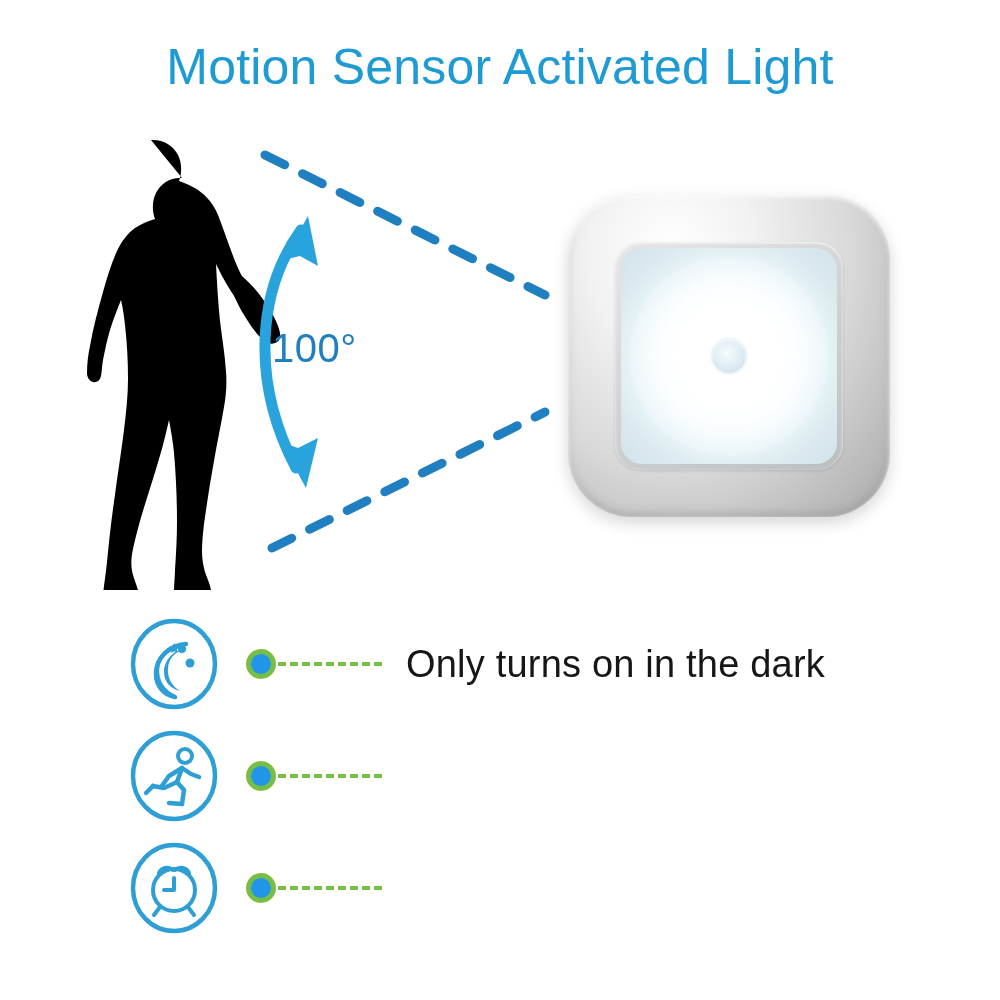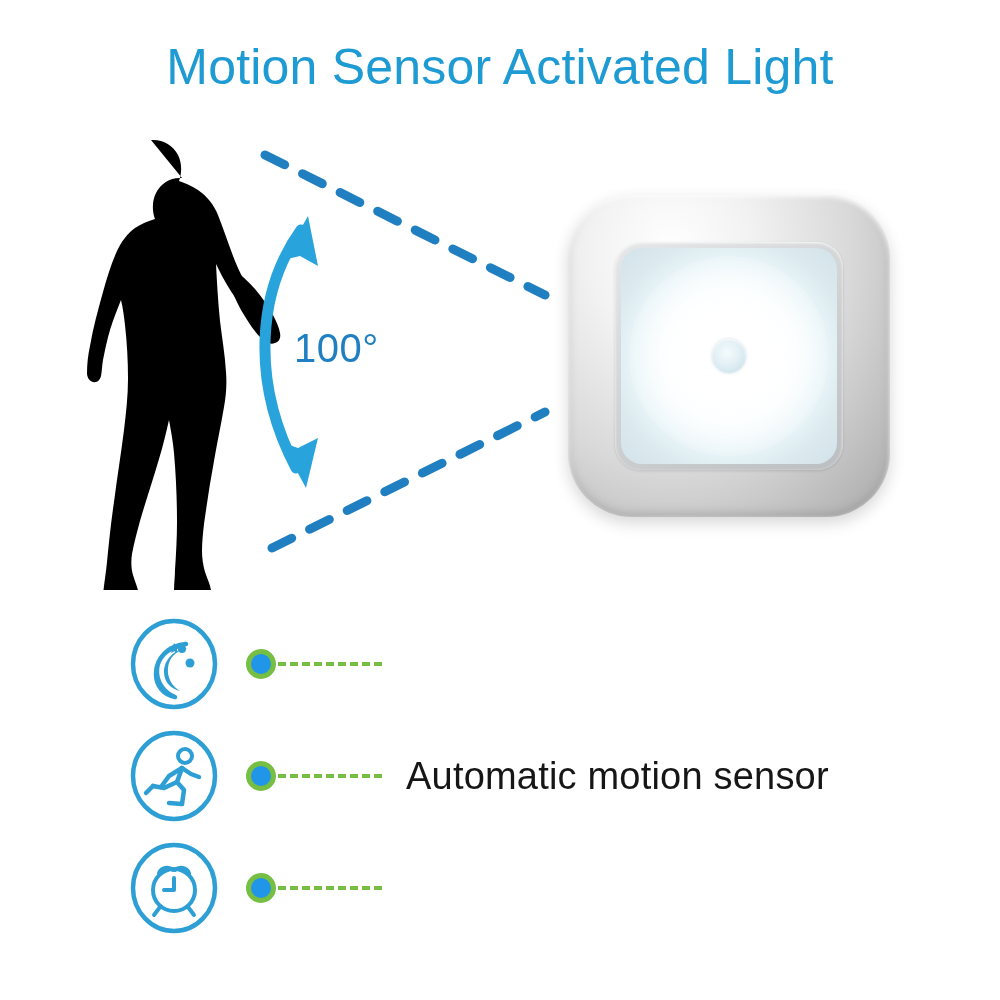--- a/index.html
+++ b/index.html
@@ -49,21 +49,20 @@
   }
 
   
   #angle-label {
     position: absolute;
     left: 272px;
     top: 206px;
     font-size: 40px;
     color: #1f7fc0;
     letter-spacing: 0.5px;
-    margin-left: 22px;
   }
 
   
   #device {
     position: absolute;
     left: 568px;
     top: 75px;
     width: 322px;
     height: 322px;
     border-radius: 64px;
@@ -292,40 +291,40 @@
                    C44,68 39,60 40,50 C41,39 49,32 60,30 Z" fill="#2e9fd4"></path>
           <path d="M58,32 l2.6,5.4 5.9,0.8 -4.3,4.2 1,5.9 -5.2,-2.8 -5.2,2.8 1,-5.9 -4.3,-4.2 5.9,-0.8 Z" fill="#2e9fd4" transform="translate(-12,-6) scale(0.62) translate(36,18)"></path>
           <circle cx="54" cy="31" r="4" fill="#2e9fd4"></circle>
           <circle cx="62" cy="45" r="4.5" fill="#2e9fd4"></circle>
         </svg>
       </div>
       <div class="feature-connector">
         <span class="connector-dot"></span>
         <span class="connector-line"></span>
       </div>
+      <div class="feature-text"><span>Only turns on in the dark</span></div>
     </div>
 
     <div class="feature-row">
       <div class="feature-icon">
         <svg width="92" height="92" viewBox="0 0 92 92">
           <ellipse cx="46" cy="46" rx="41" ry="43" fill="none" stroke="#2e9fd4" stroke-width="4.5"></ellipse>
           <circle cx="57" cy="26" r="7" fill="none" stroke="#2e9fd4" stroke-width="4"></circle>
           <path d="M54,38 L41,46 L33,57" fill="none" stroke="#2e9fd4" stroke-width="4.5" stroke-linecap="round" stroke-linejoin="round"></path>
           <path d="M54,38 L63,44 L71,47" fill="none" stroke="#2e9fd4" stroke-width="4.5" stroke-linecap="round" stroke-linejoin="round"></path>
           <path d="M54,38 L49,52 L56,60 L54,74" fill="none" stroke="#2e9fd4" stroke-width="4.5" stroke-linecap="round" stroke-linejoin="round"></path>
           <path d="M49,52 L36,58 L25,56" fill="none" stroke="#2e9fd4" stroke-width="4.5" stroke-linecap="round" stroke-linejoin="round"></path>
           <path d="M54,74 L41,73" fill="none" stroke="#2e9fd4" stroke-width="4.5" stroke-linecap="round"></path>
           <path d="M25,56 L18,63" fill="none" stroke="#2e9fd4" stroke-width="4.5" stroke-linecap="round"></path>
         </svg>
       </div>
       <div class="feature-connector">
         <span class="connector-dot"></span>
         <span class="connector-line"></span>
       </div>
-      <div class="feature-text"><span>Automatic motion sensor</span></div>
     </div>
 
     <div class="feature-row">
       <div class="feature-icon">
         <svg width="92" height="92" viewBox="0 0 92 92">
           <ellipse cx="46" cy="46" rx="41" ry="43" fill="none" stroke="#2e9fd4" stroke-width="4.5"></ellipse>
           <circle cx="46" cy="48" r="21" fill="none" stroke="#2e9fd4" stroke-width="4"></circle>
           <path d="M31,31 a9,9 0 0 1 14,-3" fill="none" stroke="#2e9fd4" stroke-width="4" stroke-linecap="round"></path>
           <path d="M61,31 a9,9 0 0 0 -14,-3" fill="none" stroke="#2e9fd4" stroke-width="4" stroke-linecap="round"></path>
           <path d="M46,36 L46,48 L36,48" fill="none" stroke="#2e9fd4" stroke-width="4" stroke-linecap="round" stroke-linejoin="round"></path>

